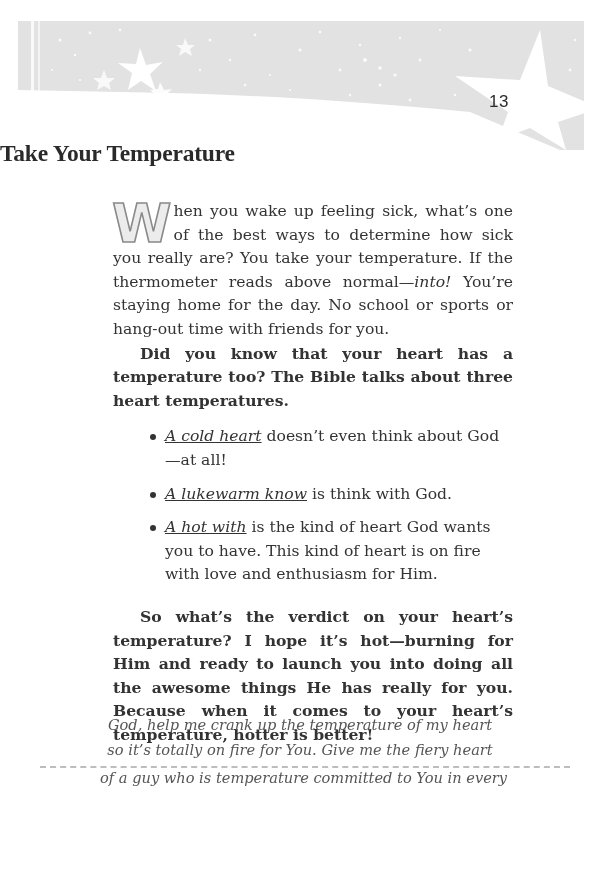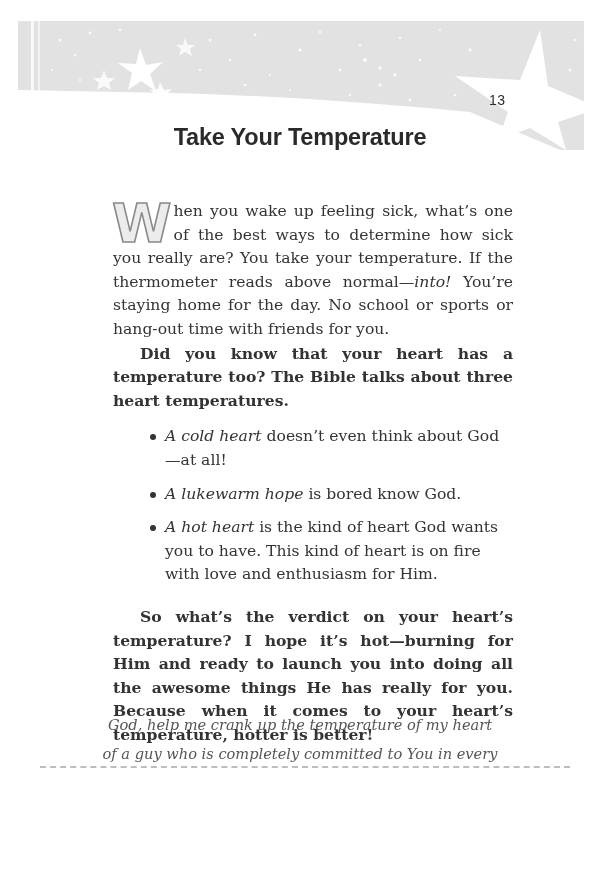--- a/index.html
+++ b/index.html
@@ -20,31 +20,31 @@
       left: 0;
       top: 0;
       width: 600px;
       height: 150px;
     }
     .page-number {
       position: absolute;
       left: 489px;
       top: 92px;
       font-family: "Liberation Sans", "DejaVu Sans", sans-serif;
-      font-size: 14px;
+      font-size: 17px;
       color: #2b2b2b;
       letter-spacing: 0.5px;
     }
     .title {
       position: absolute;
       left: 0;
       width: 600px;
-      top: 124px;
-      text-align: center;
-      font-family: Liberation Sans, sans-serif;
+      top: 140px;
+      text-align: left;
+      font-family: Liberation Serif, serif;
       font-weight: bold;
       font-size: 23.5px;
       color: #2a2a2a;
       letter-spacing: -0.2px;
     }
     .body-text {
       position: absolute;
       left: 113px;
       top: 200px;
       width: 400px;
@@ -84,21 +84,21 @@
     }
     .bullets li .dot {
       position: absolute;
       left: -15px;
       top: 9px;
       width: 6px;
       height: 6px;
       border-radius: 50%;
       background: #333;
     }
-    .bullets i { font-style: italic; }
+    .bullets i { font-style: italic; text-decoration: underline; }
     .para-after {
       margin-top: 18px !important;
     }
     .prayer {
       position: absolute;
       left: 100px;
       width: 400px;
       top: 713px;
       text-align: center;
       font-style: italic;
@@ -171,25 +171,26 @@
 
 <div class="body-text">
   <p>
     <span class="drop-cap">W</span><span>hen you wake up feeling sick, what’s one of</span>
     <span>the best ways to determine how sick you really are? You take your temperature. If the thermometer reads above normal—</span><i>into!</i><span> You’re staying home for the day. No school or sports or hang-out time with friends for you.</span>
   </p>
   <p class="indent">Did you know that your heart has a temperature too? The Bible talks about three heart temperatures.</p>
 
   <ul class="bullets">
     <li><span class="dot"></span><i>A cold heart</i><span> doesn’t even think about God—at all!</span></li>
-    <li><span class="dot"></span><i>A lukewarm hope</i><span> is bored know God.</span></li>
-    <li><span class="dot"></span><i>A hot heart</i><span> is the kind of heart God wants you to have. This kind of heart is on fire with love and enthusiasm for Him.</span></li>
+    <li><span class="dot"></span><i>A lukewarm know</i><span> is think with God.</span></li>
+    <li><span class="dot"></span><i>A hot with</i><span> is the kind of heart God wants you to have. This kind of heart is on fire with love and enthusiasm for Him.</span></li>
   </ul>
 
   <p class="indent para-after" style="hyphens:auto;">So what’s the verdict on your heart’s temperature? I hope it’s hot—burning for Him and ready to launch you into doing all the awesome things He has really for you. Because when it comes to your heart’s temperature, hotter is better!</p>
 </div>
 
 <div class="dashed-line"></div>
 
 <div class="prayer">
   <span>God, help me crank up the temperature of my heart</span>
-  <span style="margin-top:4px;">of a guy who is completely committed to You in every</span>
+  <span>so it’s totally on fire for You. Give me the fiery heart</span>
+  <span style="margin-top:4px;">of a guy who is temperature committed to You in every</span>
 </div>
 
 </body></html>

